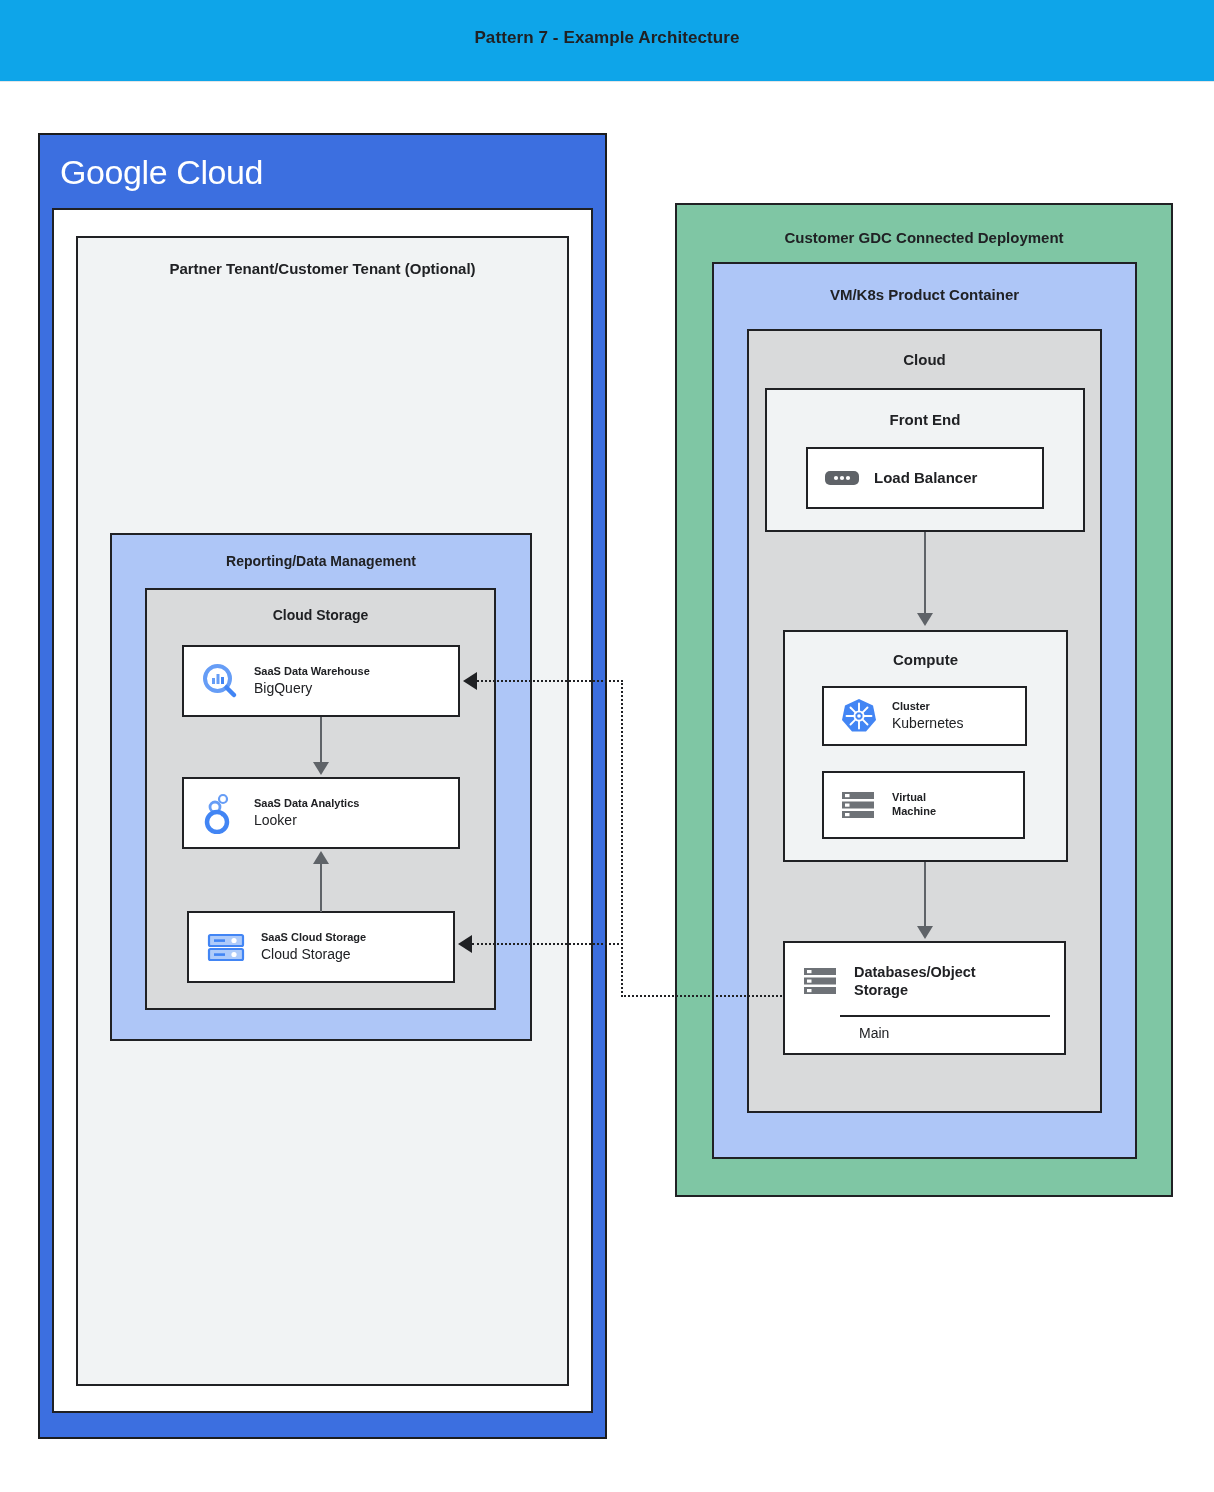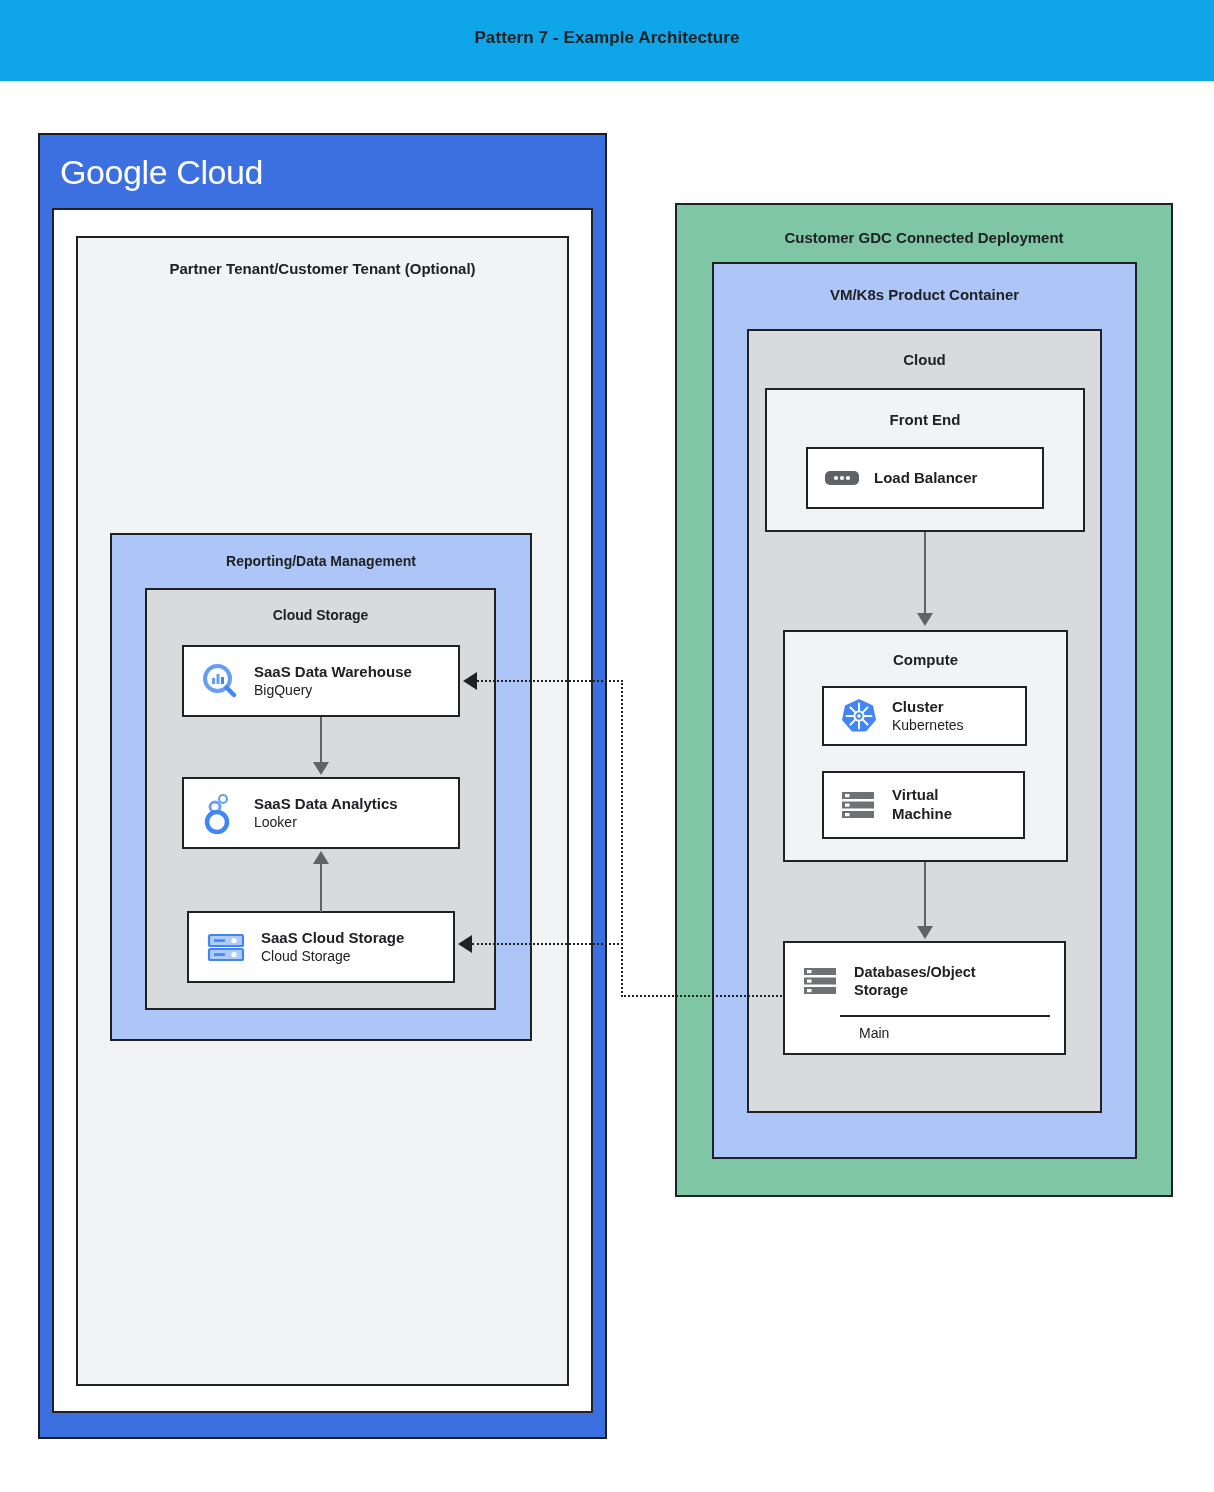--- a/index.html
+++ b/index.html
@@ -41,21 +41,21 @@
   .reporting-box   { left:110px; top:533px; width:422px; height:508px; background:#aec6f7; }
   .reporting-title { top:18px; font-size:14px; }
 
   .cloudstorage-box   { left:145px; top:588px; width:351px; height:422px; background:#d9dadb; }
   .cloudstorage-title { top:17px; font-size:14px; }
 
   
   .card { position:absolute; background:#ffffff; border:2px solid #202124; display:flex; align-items:center; }
   .card-icon { flex:0 0 auto; margin-left:16px; margin-right:14px; display:flex; align-items:center; justify-content:center; }
   .card-text { display:flex; flex-direction:column; justify-content:center; }
-  .card-title { font-size:15px; font-weight:bold; color:#202124; line-height:1.25; }
+  .card-title { font-size:11px; font-weight:bold; color:#202124; line-height:1.25; }
   .card-sub   { font-size:14px; font-weight:normal; color:#202124; line-height:1.3; }
 
   .card-bq     { left:182px; top:645px; width:278px; height:72px; }
   .card-looker { left:182px; top:777px; width:278px; height:72px; }
   .card-gcs    { left:187px; top:911px; width:268px; height:72px; }
 
   
   .gdc-outer   { left:675px; top:203px;  width:498px;  height:994px; background:#7fc6a4; }
   .gdc-title   { top:24px; font-size:15px; }
 

